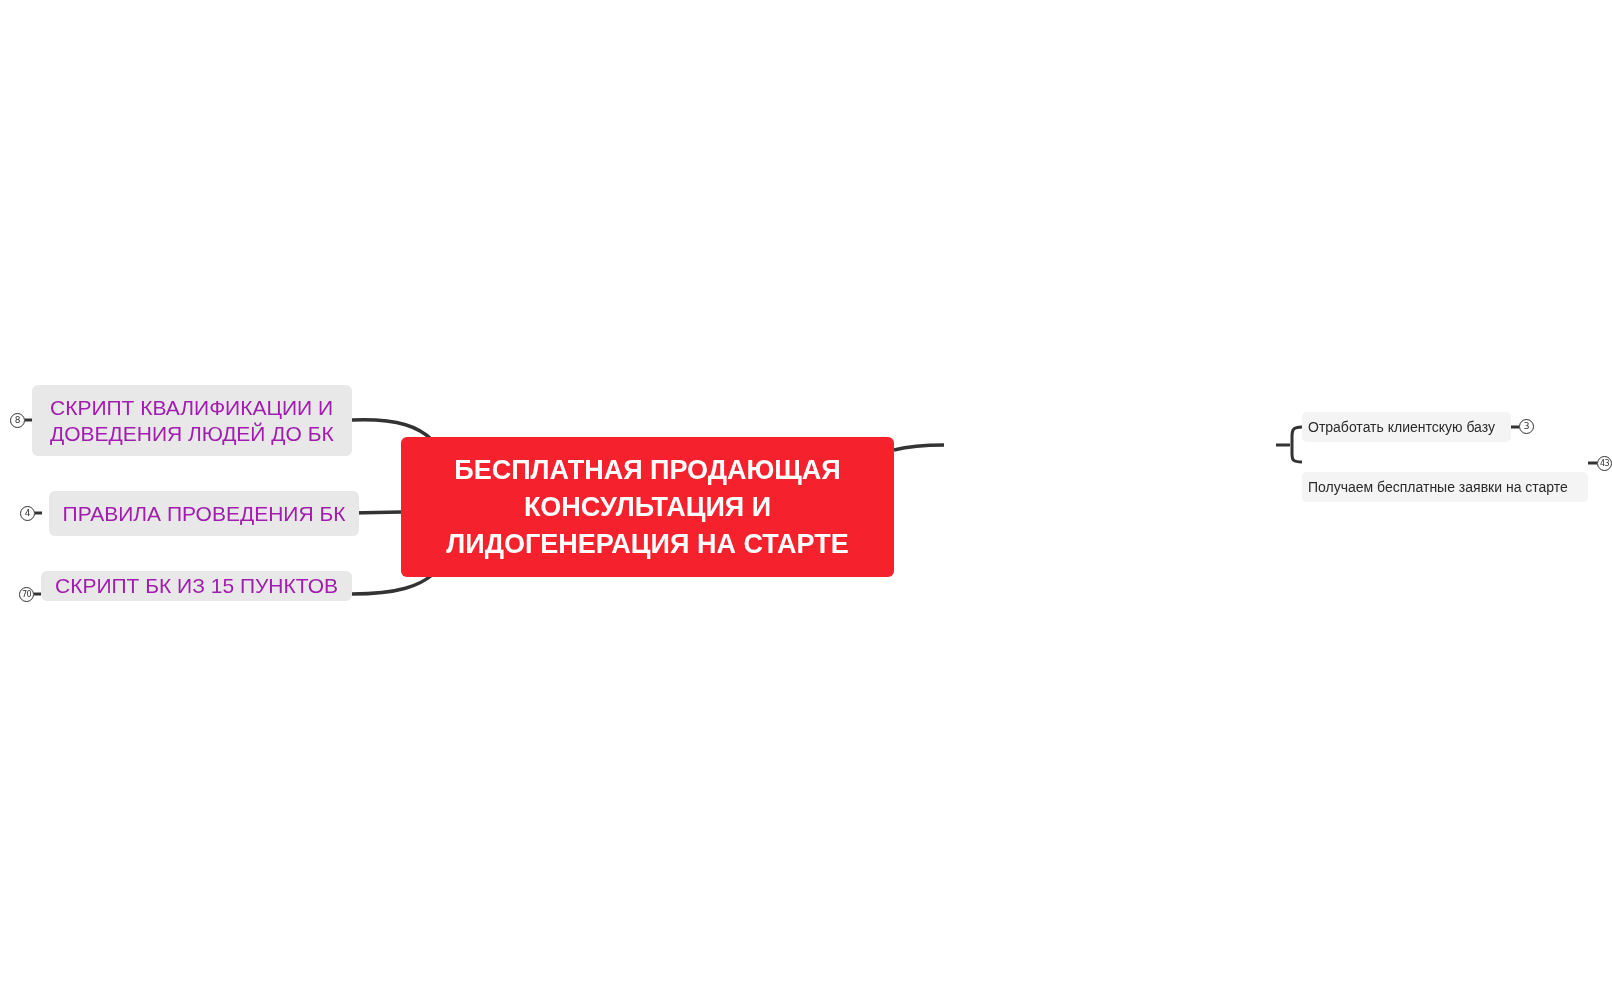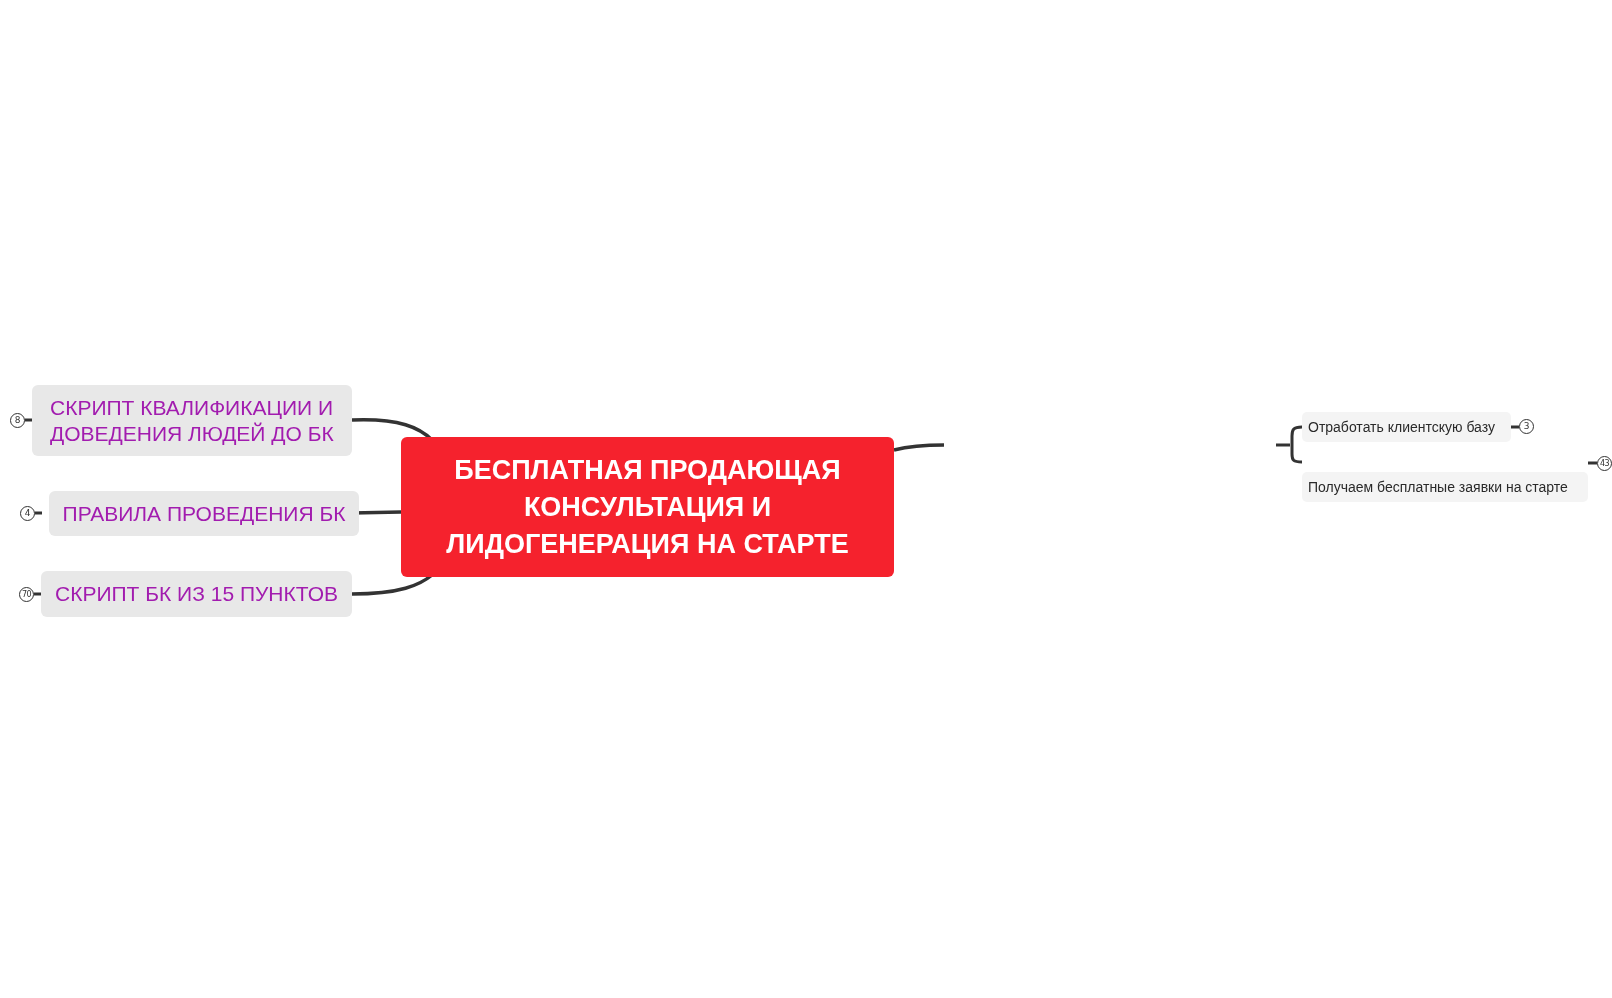--- a/index.html
+++ b/index.html
@@ -49,21 +49,21 @@
     }
     .main-topic {
       background: #e8e8e8;
       color: #a21caf;
       border-radius: 6px;
       font-size: 21px;
       line-height: 26px;
     }
     .left1 { left: 32px; top: 385px; width: 320px; height: 71px; text-align: left; justify-content: flex-start; padding-left: 18px; }
     .left2 { left: 42px; top: 491px; width: 310px; height: 45px; margin-left: 7px; }
-    .left3 { left: 41px; top: 571px; width: 311px; height: 46px; }
+    .left3 { left: 41px; top: 571px; width: 311px; height: 30px; }
     .right1 { left: 944px; top: 422px; width: 332px; height: 46px; }
 
     .subtopic {
       background: #f4f4f4;
       color: #2a2a2a;
       border-radius: 5px;
       font-size: 14px;
       line-height: 18px;
       padding: 0 6px;
       justify-content: flex-start;

